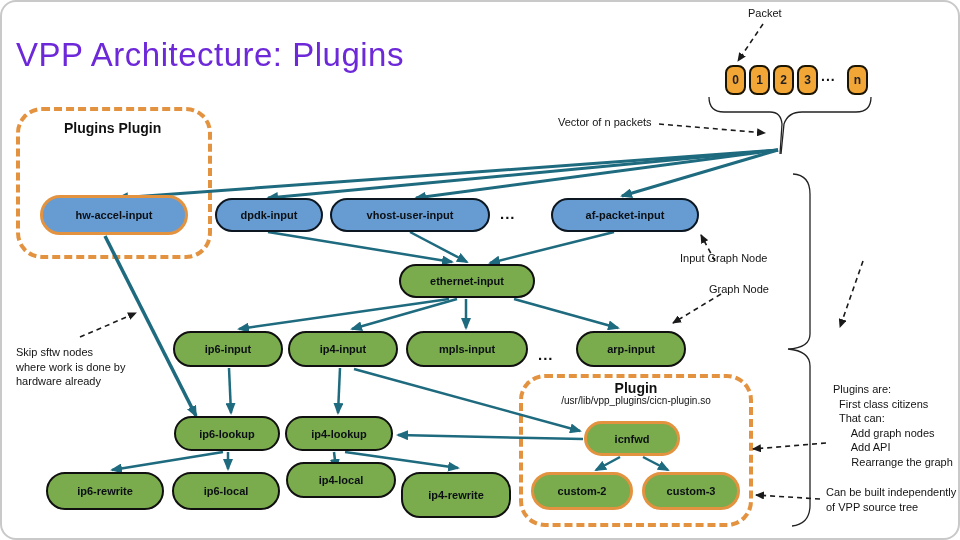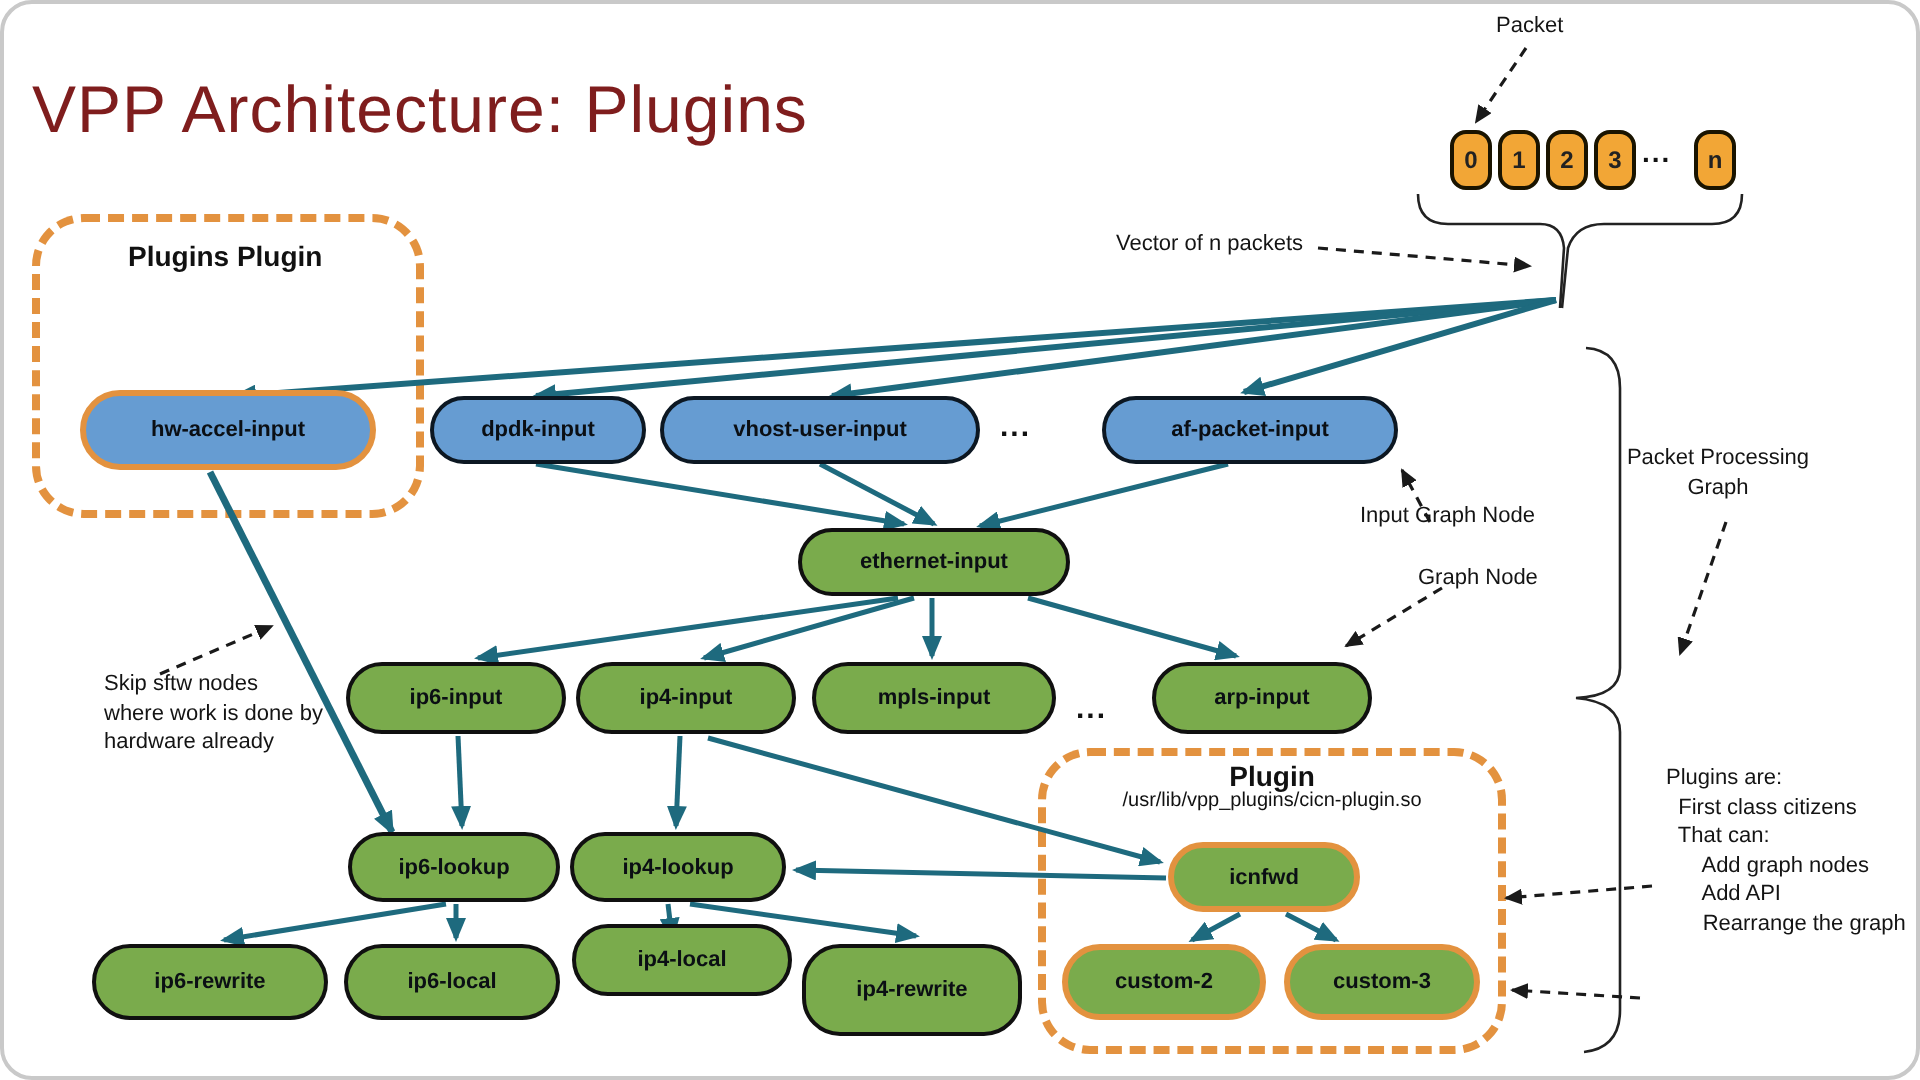--- a/index.html
+++ b/index.html
@@ -3,21 +3,21 @@
 <meta charset="utf-8">
 <style>
   html,body{margin:0;padding:0;background:#fff;}
   .slide{
     position:relative;width:960px;height:540px;background:#fff;overflow:hidden;
     font-family:"Liberation Sans",sans-serif;color:#1a1a1a;
     border:2px solid #c9c9c9;border-radius:16px;box-sizing:border-box;
   }
   .title{
     position:absolute;left:14px;top:34px;font-size:33px;font-weight:400;
-    color:#7f1d1d;letter-spacing:0.5px;margin:0;
+    color:#6d28d9;letter-spacing:0.5px;margin:0;
   }
   svg.layer{position:absolute;left:0;top:0;width:960px;height:540px;pointer-events:none;}
   .node{
     position:absolute;display:flex;align-items:center;justify-content:center;
     font-weight:bold;font-size:11px;color:#0b0f14;box-sizing:border-box;
     border-radius:18px;white-space:nowrap;
   }
   .node.blue{background:#669cd2;border:2px solid #0c1722;}
   .node.green{background:#7aab4c;border:2px solid #101010;text-align:center;}
   .node.ring-orange{border:3.5px solid #e3923f;}
@@ -131,27 +131,27 @@
   <div id="packet-strip">
       <div class="pkt" style="left: 723px; top: 63px;">0</div>
       <div class="pkt" style="left: 747px; top: 63px;">1</div>
       <div class="pkt" style="left: 771px; top: 63px;">2</div>
       <div class="pkt" style="left: 795px; top: 63px;">3</div>
       <div class="pkt-dots" style="left: 819px; top: 66px;">...</div>
       <div class="pkt" style="left: 845px; top: 63px;">n</div>
     </div>
 
   <div class="ann" style="left:556px;top:113px;">Vector of n packets</div>
-  <div class="ann center" style="left:801px;top:220px;width:112px;">Packet Processing
-Graph</div>
   <div class="ann" style="left:678px;top:249px;">Input Graph Node</div>
   <div class="ann" style="left:707px;top:280px;">Graph Node</div>
-  <div class="ann" style="left:14px;top:333px;margin-left:36px;">Skip sftw nodes
+  <div class="ann" style="left:14px;top:343px;">Skip sftw nodes
 where work is done by
 hardware already</div>
   <div class="ann pre" style="left:831px;top:380px;">Plugins are:
   First class citizens
   That can:
       Add graph nodes
       Add API
       Rearrange the graph</div>
+  <div class="ann" style="left:824px;top:483px;">Can be built independently
+of VPP source tree</div>
 
 </div>
 
 </body></html>

